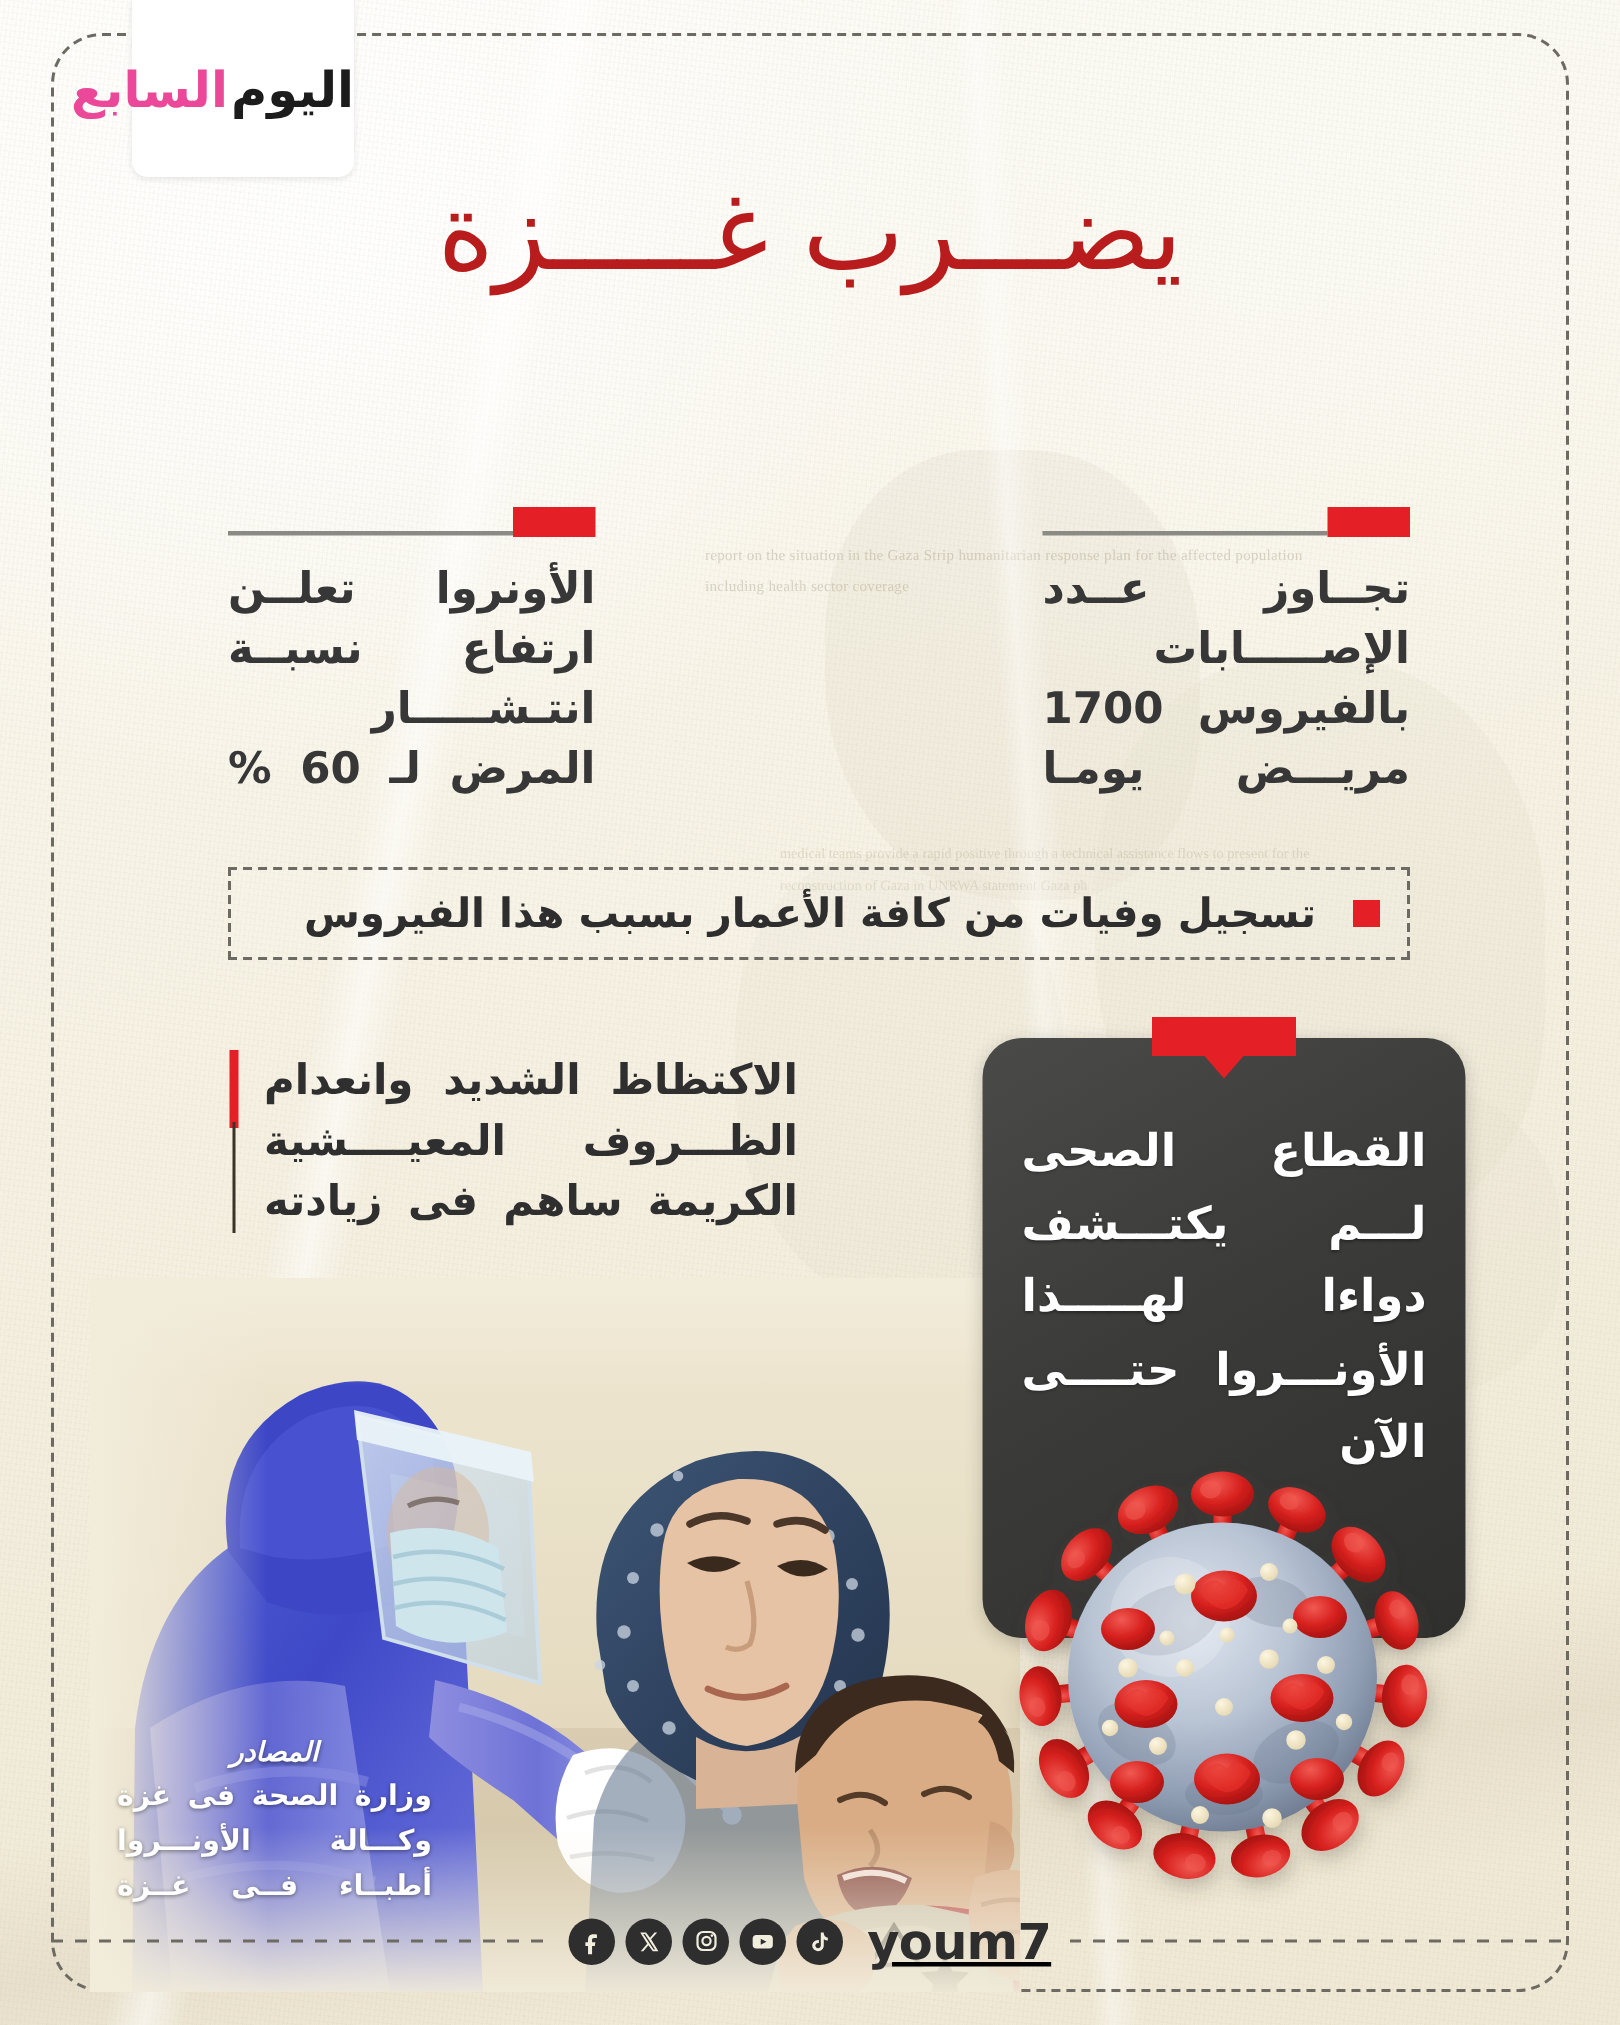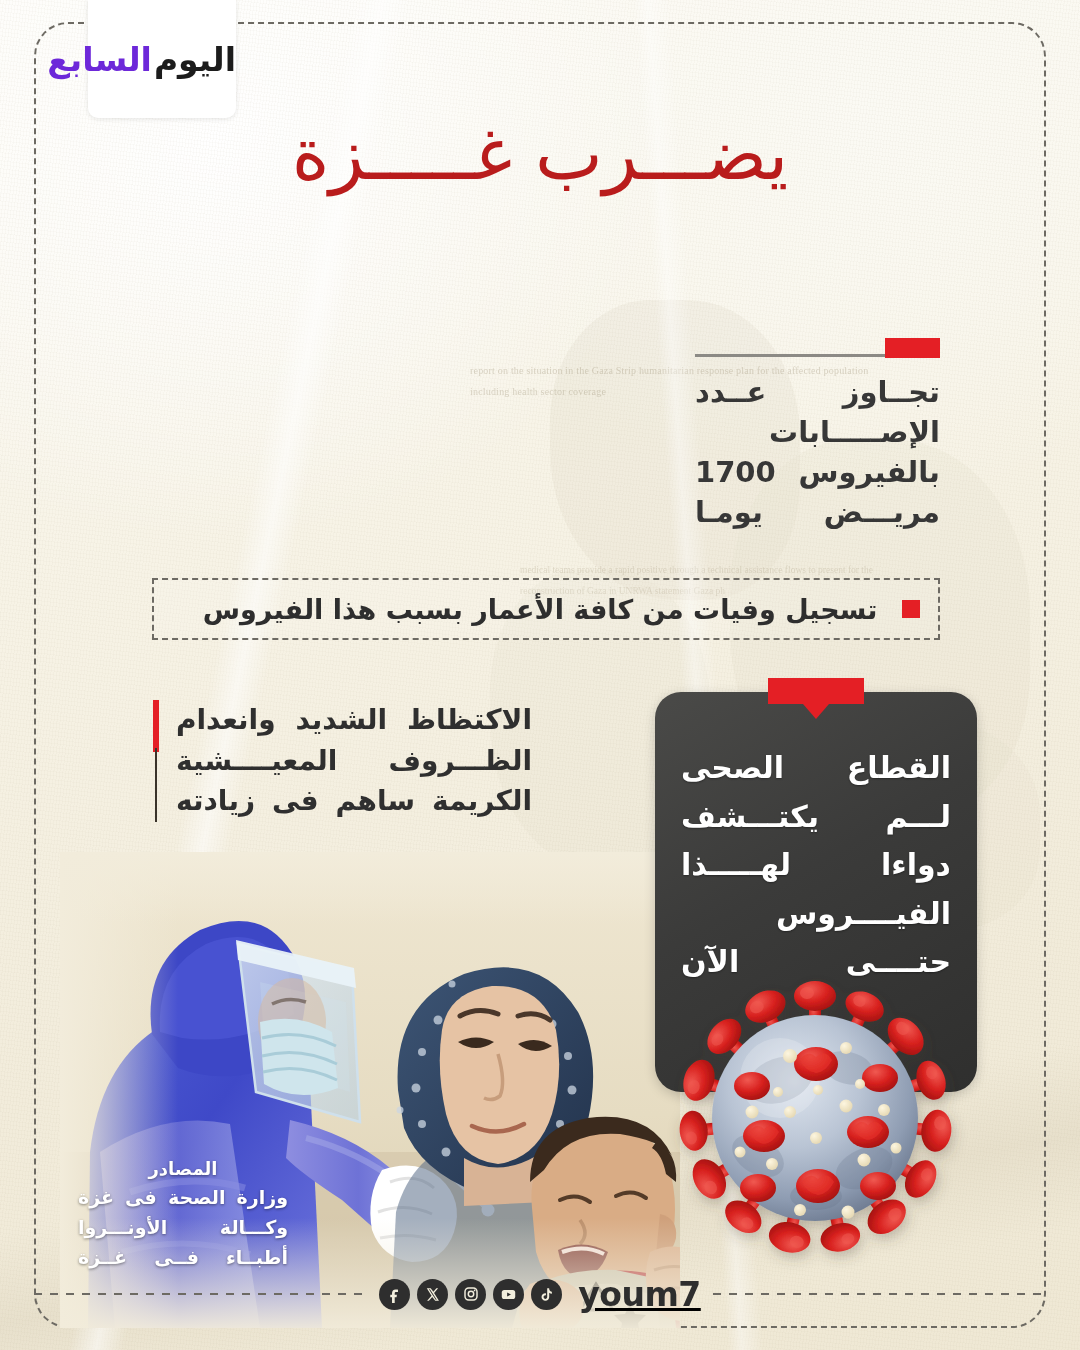--- a/index.html
+++ b/index.html
@@ -82,21 +82,21 @@
     box-shadow:0 1px 5px rgba(0,0,0,.10);
     z-index:6;
   }
   .logo-l1, .logo-l2 {
     font-family:"DejaVu Sans", sans-serif;
     font-weight:bold;
     line-height:1;
     white-space:nowrap;
   }
   .logo-l1 { font-size:33px; color:#1c1c1c; letter-spacing:-1px; }
-  .logo-l2 { font-size:33px; color:#6d28d9; letter-spacing:-1px; }
+  .logo-l2 { font-size:33px; color:#ec4899; letter-spacing:-1px; }
 
   
   .headline {
     position:absolute; left:120px; right:120px; top:118px;
     text-align:center;
     z-index:5;
   }
   .hl-1 {
     font-size:72px; font-weight:bold; color:#3a3a3a;
     line-height:1.12; letter-spacing:-1px;
@@ -222,21 +222,21 @@
 
   
   .sources {
     position:absolute; left:78px; top:1155px;
     width:210px; z-index:8;
     text-align:center;
     color:#ffffff;
     font-weight:bold;
     text-shadow:0 1px 3px rgba(0,0,0,.45);
   }
-  .sources .s-title { font-size:18px; line-height:1.5; }
+  .sources .s-title { font-size:18px; line-height:1.5;font-style:italic; }
   .sources .s-line {
     font-size:19px; line-height:1.58;
     text-align:justify; text-align-last:justify;
   }
 
   
   .footer {
     position:absolute; left:34px; right:34px; bottom:36px;
     height:40px; display:flex; flex-direction:row;
     align-items:center; justify-content:center;
@@ -298,20 +298,27 @@
 
 
   <div class="stat-col">
     <div class="stat-rule">
       <div class="line"></div>
       <div class="bar"></div>
     </div>
     <div class="stat-text">تجــاوز عــدد الإصـــــابات بالفيروس 1700 مريـــض يومـا</div>
   </div>
 
+  <div class="stat-col">
+    <div class="stat-rule">
+      <div class="line"></div>
+      <div class="bar"></div>
+    </div>
+    <div class="stat-text">الأونروا تعلــن ارتفاع نسبــة انتـشـــــار المرض لـ 60 %</div>
+  </div>
 
 </div>
 
 <div class="banner">
   <div class="dot"></div>
   <div class="btxt">تسجيل وفيات من كافة الأعمار بسبب هذا الفيروس</div>
 </div>
 
 <div class="quote">
   <div class="quote-text">الاكتظاظ الشديد وانعدام الظـــروف المعيــــشية الكريمة ساهم فى زيادته</div>
@@ -465,21 +472,21 @@
 
       <rect x="0" y="0" width="118" height="476" fill="url(#fadeL)"></rect>
       <rect x="0" y="366" width="620" height="110" fill="url(#fadeB)"></rect>
       <rect x="0" y="0" width="620" height="72" fill="url(#fadeT)"></rect>
     </g>
   </svg>
 </div>
 
 <div class="card">
   <div class="card-tab"></div>
-  <div class="card-text">القطاع الصحى لـــم يكتـــشف دواءا لهـــــذا الفيــــروس حتــــى الآن</div>
+  <div class="card-text">القطاع الصحى لـــم يكتـــشف دواءا لهـــــذا الأونـــروا حتــــى الآن</div>
 </div>
 
 <div class="virus">
   <svg width="350" height="320" viewBox="0 0 350 320" xmlns="http://www.w3.org/2000/svg">
     <defs>
       <radialGradient id="bodyg" cx="40%" cy="32%" r="72%">
         <stop offset="0%" stop-color="#dfe6ef"></stop>
         <stop offset="45%" stop-color="#b9c4d4"></stop>
         <stop offset="80%" stop-color="#8e9cb2"></stop>
         <stop offset="100%" stop-color="#6d7a90"></stop>

